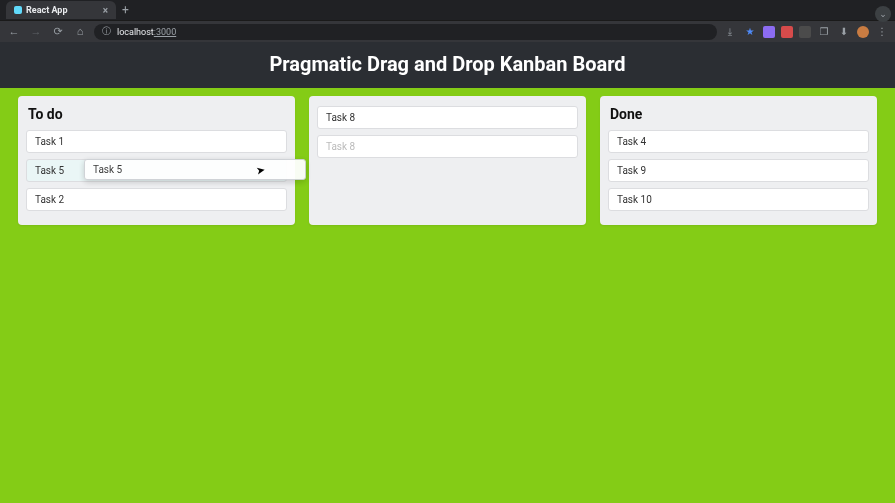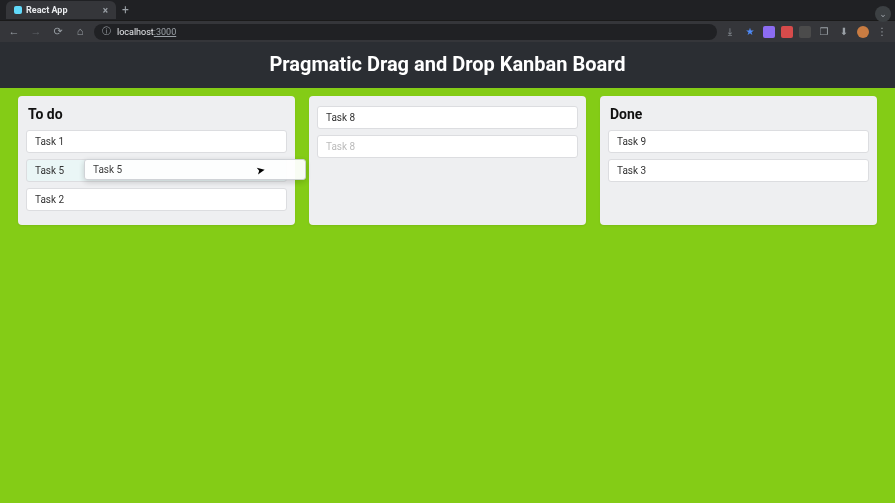--- a/index.html
+++ b/index.html
@@ -102,22 +102,23 @@
       <div class="card"><span>Task 2</span></div>
     </div>
 
     <div class="column">
       <div class="card"><span>Task 8</span></div>
       <div class="card ghost-under"><span>Task 8</span></div>
     </div>
 
     <div class="column">
       <h2>Done</h2>
+      <div class="card"><span>Task 4</span></div>
       <div class="card"><span>Task 9</span></div>
-      <div class="card"><span>Task 3</span></div>
+      <div class="card"><span>Task 10</span></div>
     </div>
 
   </div>
 
   <div class="drag-ghost" style="left:84px;top:117px;width:222px;">
     <span>Task 5</span>
   </div>
   <div class="cursor" style="left:256px;top:122px;">➤</div>
 </div>
 

